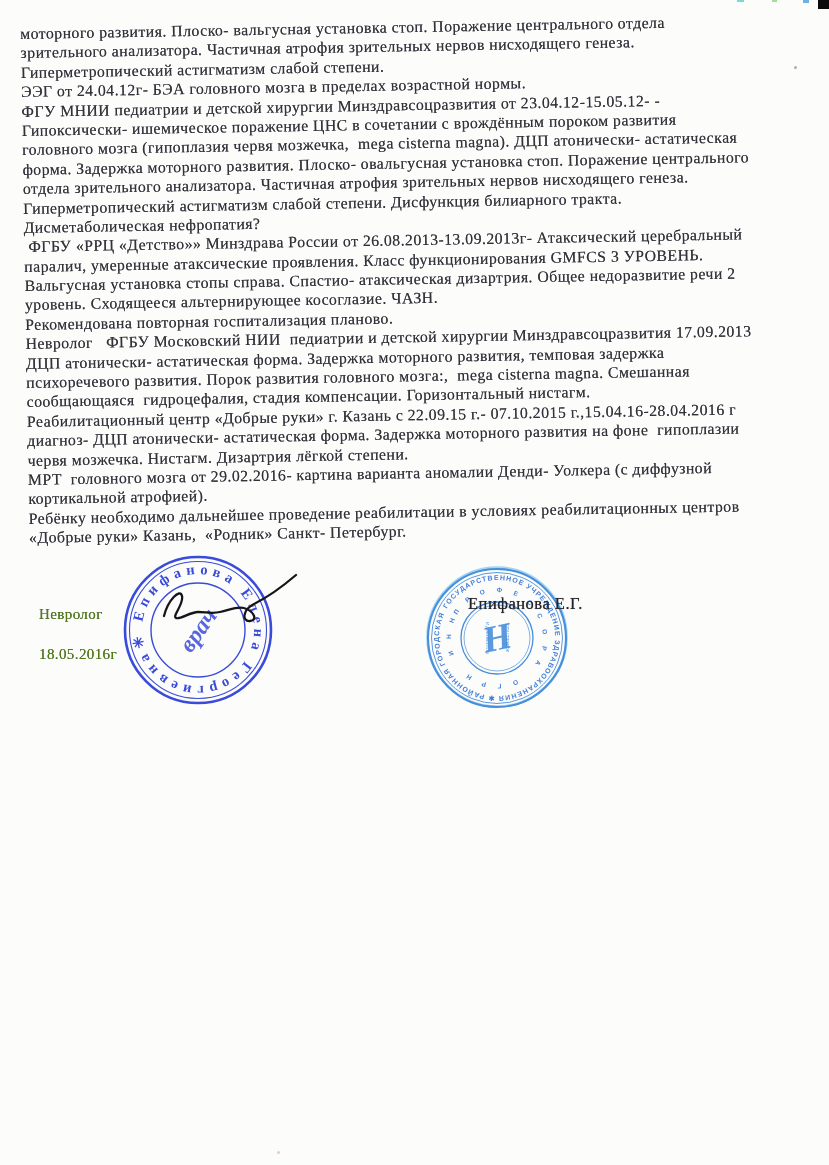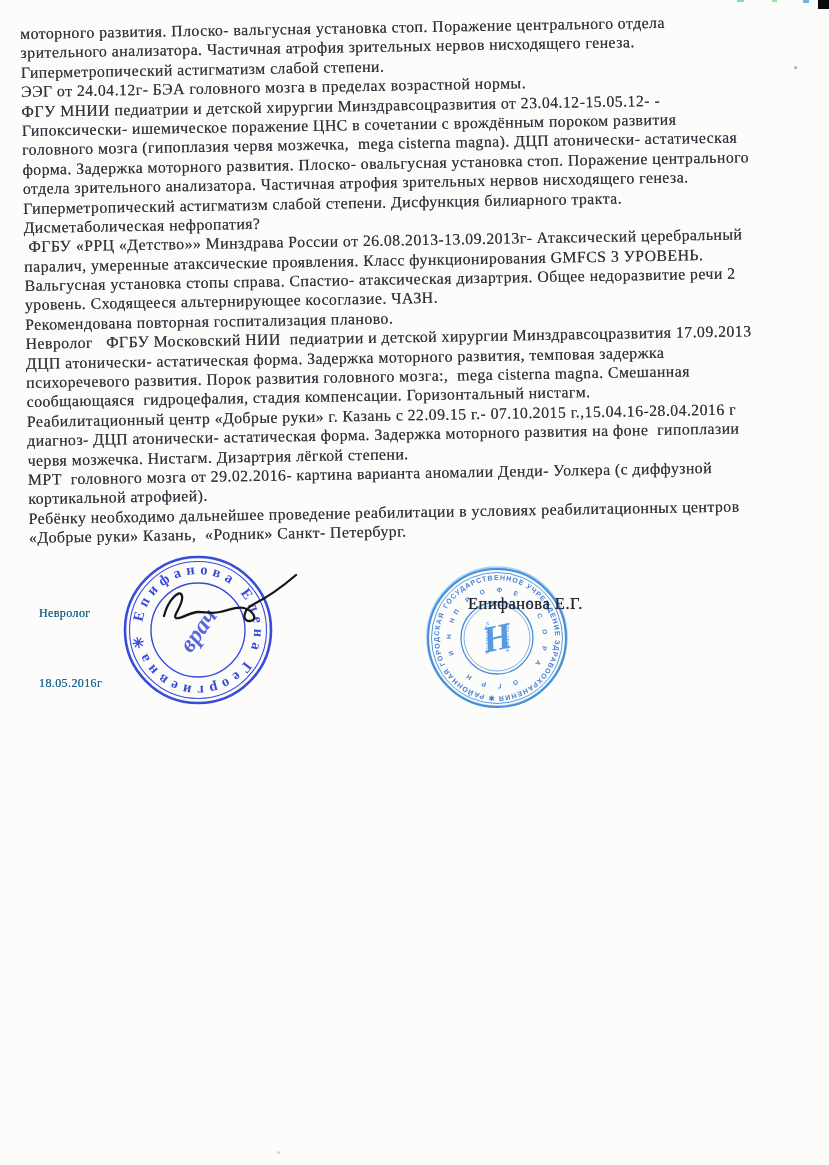--- a/index.html
+++ b/index.html
@@ -15,25 +15,25 @@
     transform:rotate(-1deg);transform-origin:0 0;
   }
   .doc-line{
     white-space:pre;
     height:19.4px;line-height:19.4px;
     font-size:15.8px;letter-spacing:0.45px;
     color:#32323a;
     text-shadow:0 0 0.6px rgba(45,45,60,.75);
   }
   .sig-label{
-    position:absolute;font-size:12px;color:#0369a1;
+    position:absolute;font-size:15px;color:#4d7c0f;
     letter-spacing:0.4px;text-shadow:0 0 0.6px rgba(45,45,60,.7);
   }
   .role-label{left:39px;top:606px;}
-  .date-label{left:39px;top:676px;}
+  .date-label{left:39px;top:646px;}
   .typed-name{
     position:absolute;left:468px;top:594px;z-index:4;
     font-size:16.5px;color:#222228;letter-spacing:0.5px;
     text-shadow:0 0 0.7px rgba(40,40,50,.8);
   }
   .stamp{position:absolute;filter:blur(0.35px);}
   .stamp-personal{left:118px;top:550px;width:160px;height:160px;z-index:2;}
   .stamp-official{left:422px;top:563px;width:150px;height:150px;z-index:2;}
   .signature{position:absolute;left:140px;top:566px;width:168px;height:78px;z-index:3;}
   

